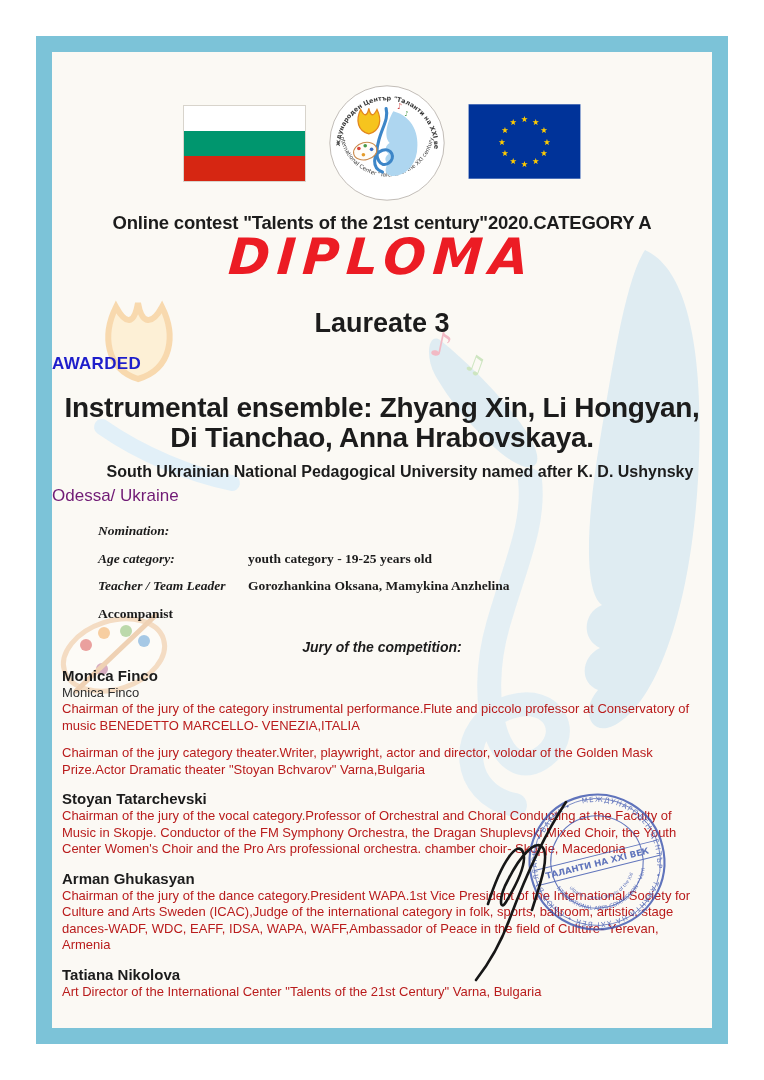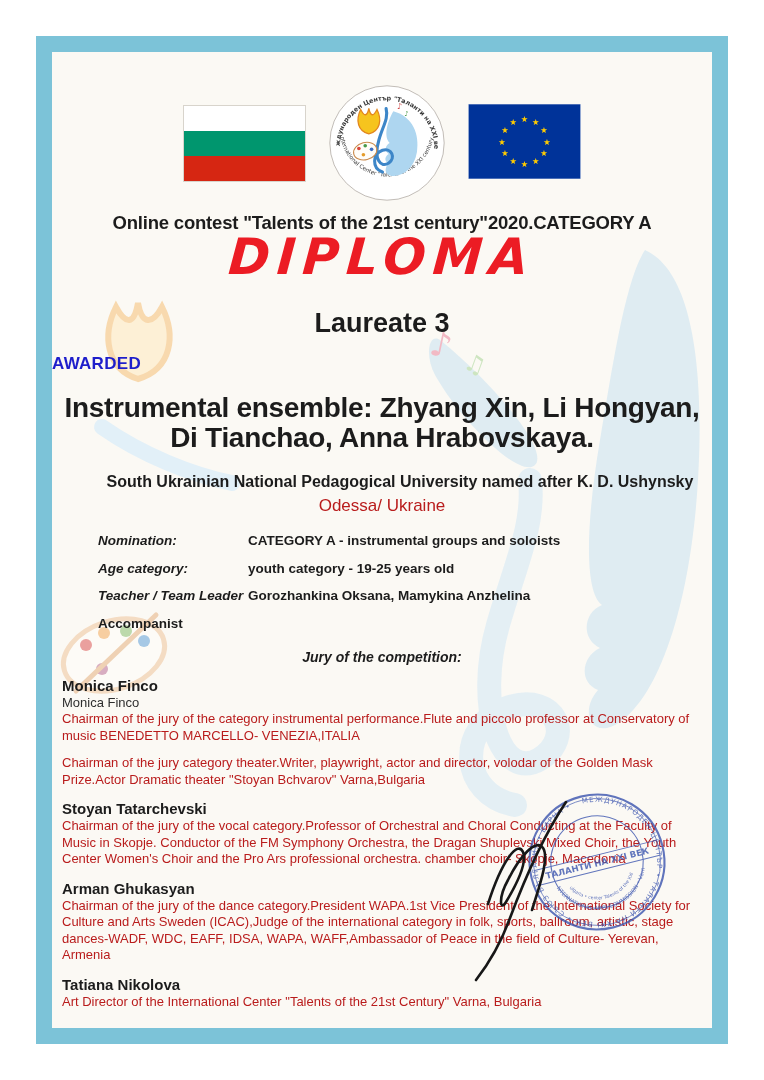--- a/index.html
+++ b/index.html
@@ -26,25 +26,25 @@
   .flag-bg .s3{flex:1;background:#d62612;}
   .logo-wrap{width:118px;height:118px;}
   .flag-eu{width:113px;height:75px;}
 
   .contest-line{text-align:center;font-size:18.5px;font-weight:bold;margin-top:10px;letter-spacing:-0.2px;}
   .diploma-title{text-align:center;font-family:"DejaVu Sans",sans-serif;font-style:italic;font-weight:bold;font-size:50px;line-height:1.0;color:var(--diploma-red);letter-spacing:7px;transform:skewX(-4deg);margin-top:-2px;}
 
   .laureate{text-align:center;font-size:27px;font-weight:bold;margin-top:26px;}
   .awarded{text-align:left;font-size:17px;font-weight:bold;color:var(--awarded-blue);margin-top:15px;letter-spacing:0.3px;}
   .recipient{text-align:center;font-size:28px;font-weight:bold;line-height:1.06;margin:19px auto 0;max-width:656px;letter-spacing:-0.3px;}
-  .institution{text-align:center;font-size:16px;font-weight:bold;margin-top:21px;padding-left:36px;}
-  .location{text-align:center;font-size:17px;color:#b91c1c;margin-top:5px;}
+  .institution{text-align:center;font-size:16px;font-weight:bold;margin-top:11px;padding-left:36px;}
+  .location{text-align:left;font-size:17px;color:#701a75;margin-top:5px;}
 
   .details{margin:17px 0 0 46px;}
-  .detail-row{display:grid;grid-template-columns:150px 1fr;height:27.5px;align-items:start;}
+  .detail-row{display:grid;grid-template-columns:150px 1fr;height:27.5px;align-items:start;font-family:Liberation Serif, serif;}
   .detail-label{font-size:13.5px;font-weight:bold;font-style:italic;}
   .detail-label.plain{font-style:normal;}
   .detail-value{font-size:13.5px;font-weight:bold;}
 
   .jury-heading{text-align:center;font-size:14px;font-weight:bold;font-style:italic;margin-top:6px;}
 
   .jury-list{margin:4px 0 0 10px;width:634px;}
   .jury-member{margin-top:11px;}
   .jury-name{font-size:15px;font-weight:bold;line-height:19px;}
   .jury-sub{font-size:13px;line-height:16px;color:#2e2e2e;}
@@ -160,21 +160,20 @@
 
       <div class="laureate">Laureate 3</div>
       <div class="awarded">AWARDED</div>
       <div class="recipient">Instrumental ensemble: Zhyang Xin, Li Hongyan, Di Tianchao, Anna Hrabovskaya.</div>
       <div class="institution">South Ukrainian National Pedagogical University named after K. D. Ushynsky</div>
       <div class="location">Odessa/ Ukraine</div>
 
       <div class="details">
         <div class="detail-row">
           <div class="detail-label">Nomination:</div>
-          <div class="detail-value">CATEGORY A - instrumental groups and soloists</div>
         </div>
         <div class="detail-row">
           <div class="detail-label">Age category:</div>
           <div class="detail-value">youth category - 19-25 years old</div>
         </div>
         <div class="detail-row">
           <div class="detail-label">Teacher / Team Leader</div>
           <div class="detail-value">Gorozhankina Oksana, Mamykina Anzhelina</div>
         </div>
         <div class="detail-row">

